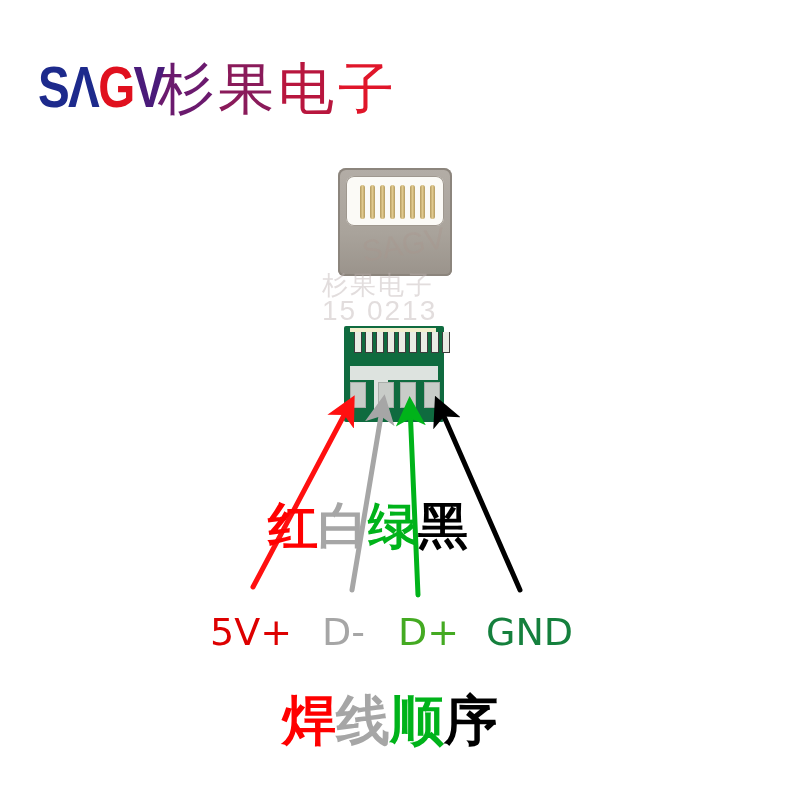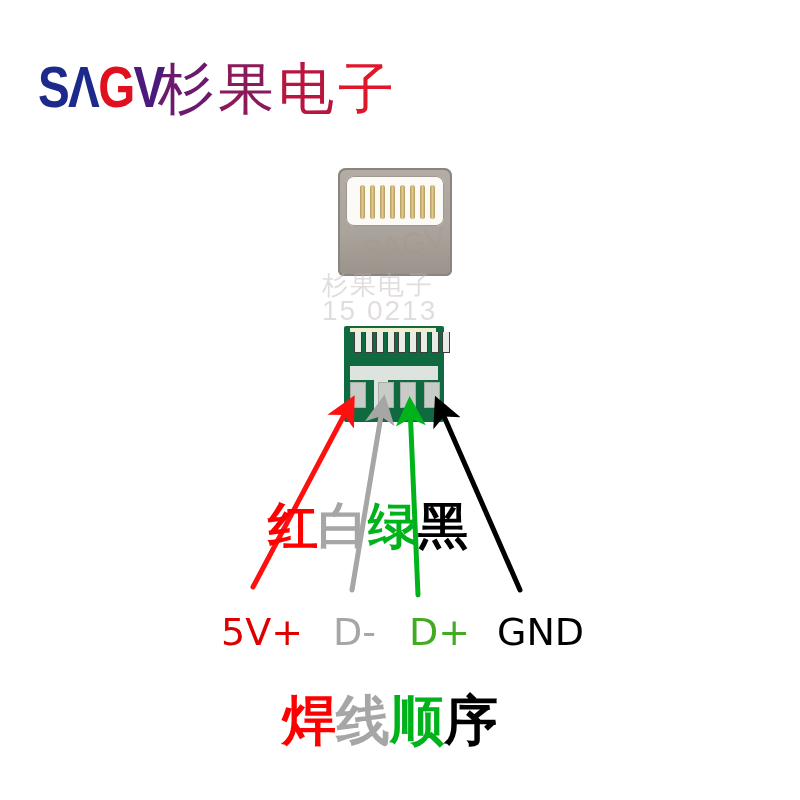--- a/index.html
+++ b/index.html
@@ -47,21 +47,21 @@
     .pcb-fingers { position: absolute; left: 10px; top: 6px; display: flex; gap: 3px; }
     .finger { width: 6px; height: 20px; background: #e9ece4; border: 1px solid #3c3c3c; border-top: none; }
     .pcb-bar { position: absolute; left: 6px; top: 40px; width: 88px; height: 14px; background: #dde3df; }
     .pcb-stem { position: absolute; left: 30px; top: 48px; width: 14px; height: 38px; background: #dde3df; }
     .pad { position: absolute; top: 56px; width: 16px; height: 26px; background: #c8ccc8; box-shadow: inset 0 0 0 1px #a9aeaa; }
     .arrows { position: absolute; left: 0; top: 0; }
     .colors {
       position: absolute; left: 268px; top: 496px; display: flex; font-size: 50px; font-weight: bold; line-height: 60px;
     }
     .pins-label {
-      position: absolute; left: 221px; top: 612px; display: flex; gap: 0; font-family: "DejaVu Sans", sans-serif;
+      position: absolute; left: 210px; top: 612px; display: flex; gap: 0; font-family: "DejaVu Sans", sans-serif;
       font-size: 38px; line-height: 40px;
     }
     .pins-label span { display: inline-block; }
     .order {
       position: absolute; left: 282px; top: 690px; display: flex; font-size: 54px; font-weight: bold; line-height: 62px;
     }
   </style>
 </head>
 <body>
 
@@ -141,21 +141,21 @@
   <span style="color:#ff0000">红</span>
   <span style="color:#a6a6a6">白</span>
   <span style="color:#00b31a">绿</span>
   <span style="color:#000000">黑</span>
 </div>
 
 <div class="pins-label">
   <span style="color:#dd0000;width:112px">5V+</span>
   <span style="color:#a6a6a6;width:76px">D-</span>
   <span style="color:#44aa22;width:88px">D+</span>
-  <span style="color:#000000">GND</span>
+  <span style="color:#15803d">GND</span>
 </div>
 
 <div class="order">
   <span style="color:#ff0000">焊</span>
   <span style="color:#a6a6a6">线</span>
   <span style="color:#00b31a">顺</span>
   <span style="color:#000000">序</span>
 </div>
 
 </body></html>

